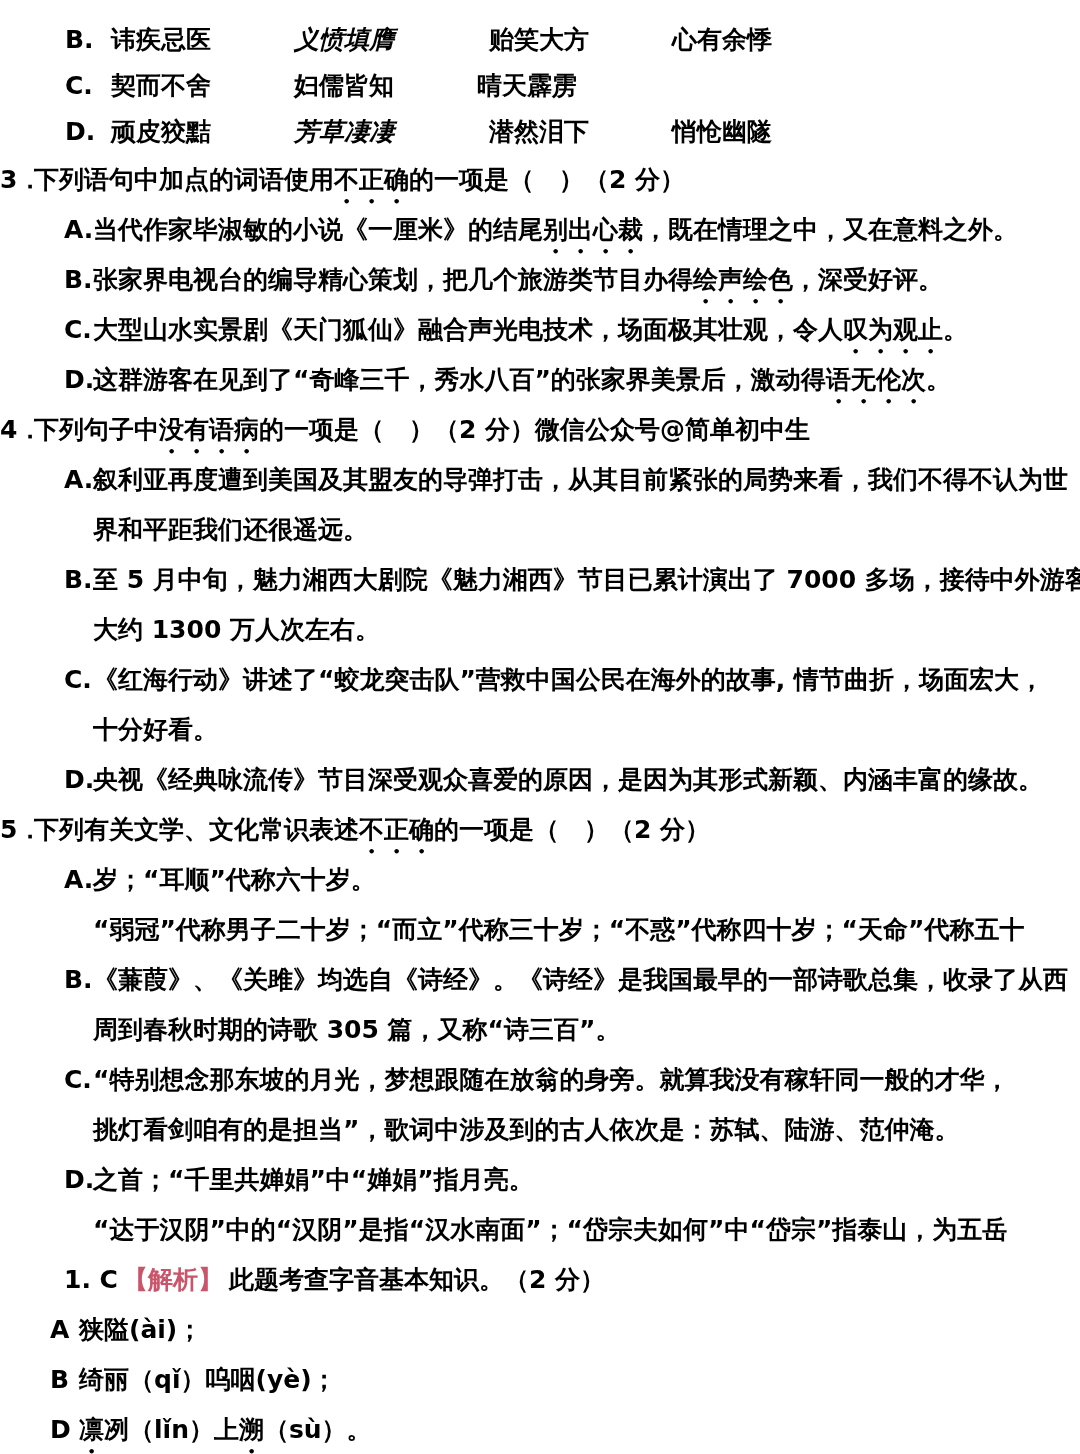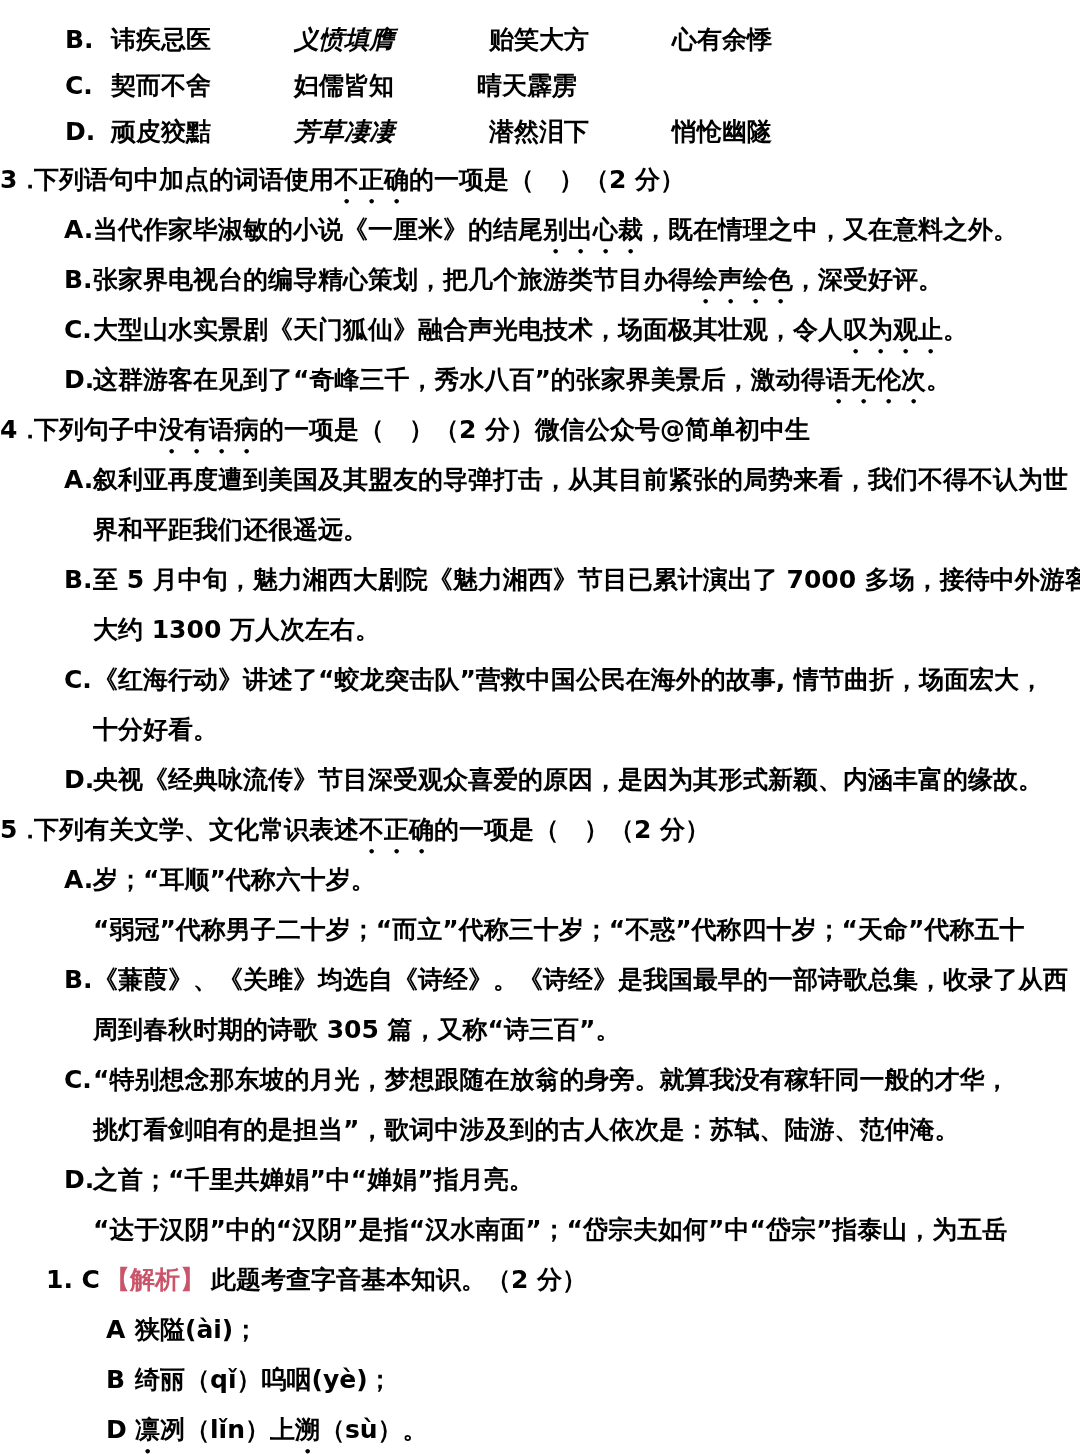--- a/index.html
+++ b/index.html
@@ -52,31 +52,30 @@
   }
   .em {
     -webkit-text-emphasis: filled dot;
     -webkit-text-emphasis-position: under right;
     text-emphasis: filled dot;
     text-emphasis-position: under right;
   }
   .ans-heading {
     height: 50px;
     line-height: 50px;
-    padding-left: 46px;
+    padding-left: 64px;
     white-space: nowrap;
   }
   .ans-num { margin-right: 5px; }
   .tag { color: #c9556a; margin-right: 6px; }
   .ans-line {
     height: 50px;
     line-height: 50px;
-    padding-left: 71px;
-    white-space: nowrap;
-    margin-left: 35px;
+    padding-left: 50px;
+    white-space: nowrap;
   }
   .ans-label { display: inline-block; width: 29px; }
 </style>
 </head>
 <body>
 
 <div class="page">
 
   <div class="row46">
     <span class="opt-label">B.</span>

